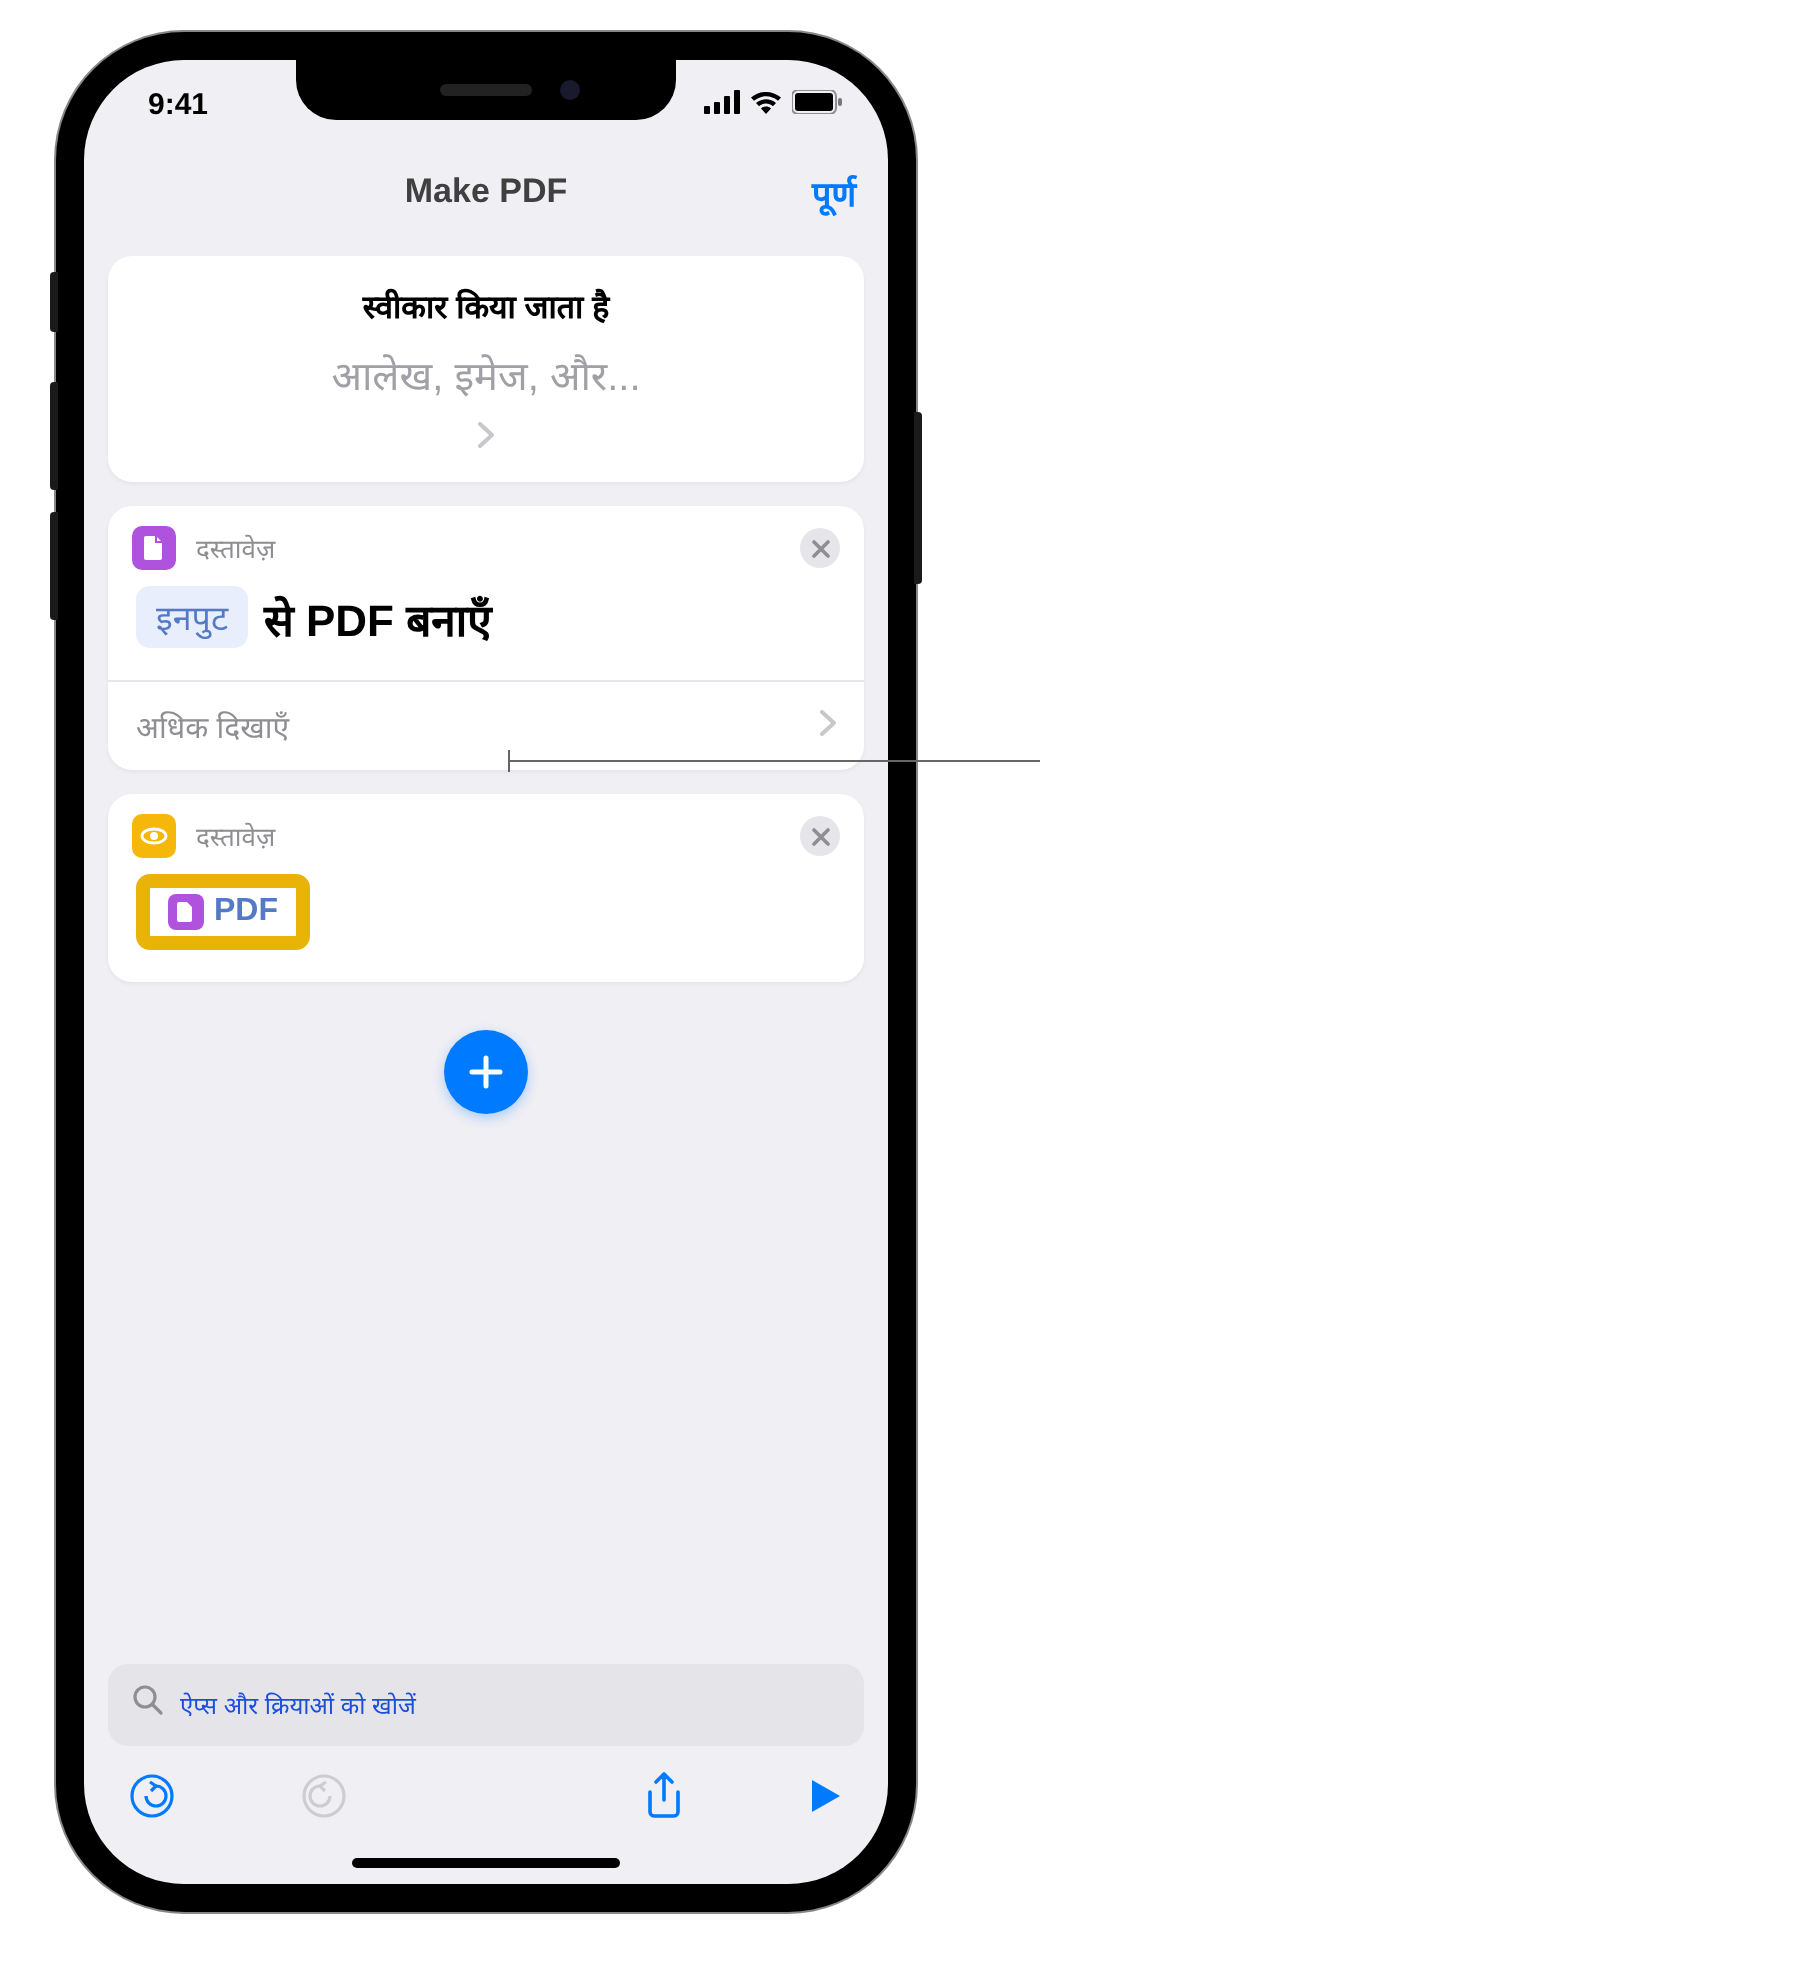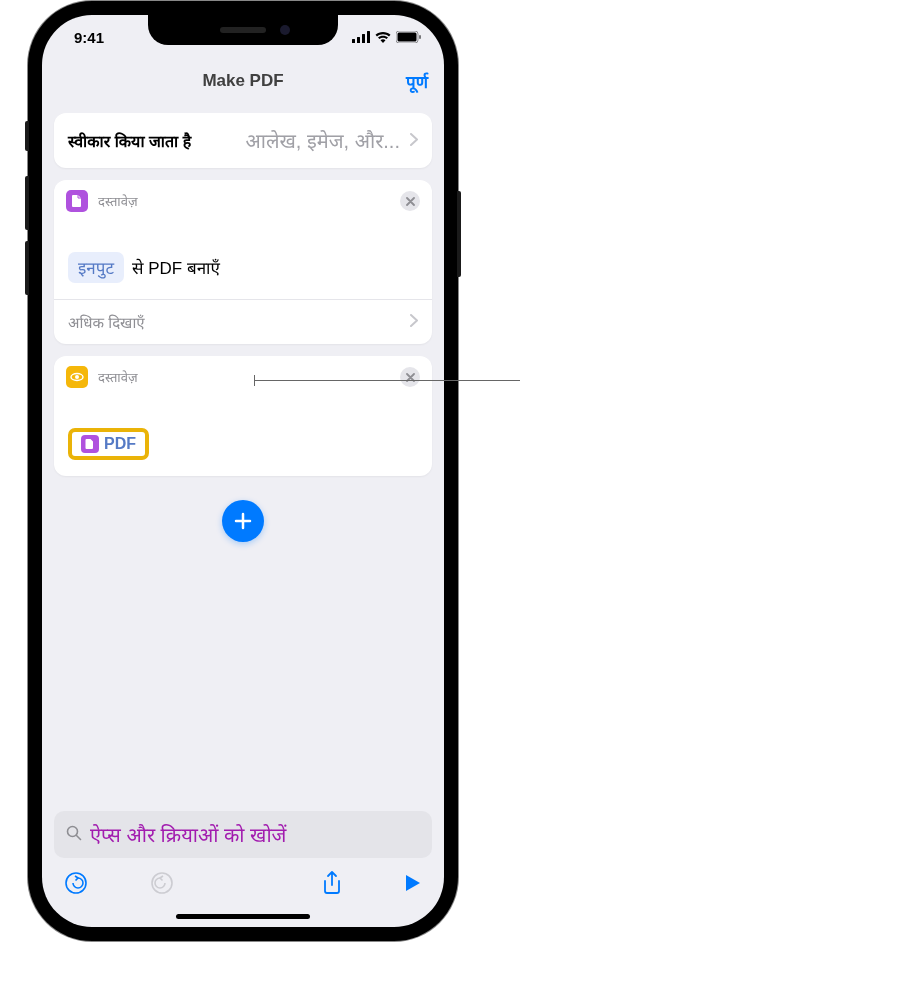--- a/index.html
+++ b/index.html
@@ -6,21 +6,21 @@
   body {
     background: #fff;
     font-family: -apple-system, BlinkMacSystemFont, "Segoe UI", sans-serif;
     width: 904px;
     height: 984px;
     position: relative;
   }
   .phone-frame {
     position: absolute;
     left: 28px;
-    top: 1px;
+    top: 16px;
     width: 430px;
     height: 940px;
     background: #000;
     border-radius: 64px;
     padding: 14px;
     box-shadow: 0 0 0 1px #888;
   }
   .side-button-left {
     position: absolute;
     left: -3px;
@@ -121,20 +121,21 @@
   .card {
     background: #fff;
     border-radius: 12px;
     box-shadow: 0 1px 2px rgba(0,0,0,0.05);
   }
   .accepts-row {
     display: flex;
     align-items: center;
     padding: 14px 14px;
     gap: 10px;
+    flex-direction: column;
   }
   .accepts-label {
     font-size: 16px;
     font-weight: 700;
     color: #000;
     flex: 1;
   }
   .accepts-value {
     font-size: 20px;
     color: #a0a0a6;
@@ -175,33 +176,32 @@
     color: #8e8e93;
     font-size: 12px;
     font-weight: bold;
   }
   .action-body {
     padding: 0 14px 16px 14px;
     display: flex;
     align-items: center;
     gap: 8px;
     flex-wrap: wrap;
-    margin-top: 32px;
   }
   .token {
     background: #e8eefc;
     color: #557ac5;
     padding: 4px 10px;
     border-radius: 7px;
     font-size: 17px;
     font-weight: 500;
   }
   .token-white {
     background: #fff;
-    border: 4px solid #eab308;
+    border: 7px solid #eab308;
     display: inline-flex;
     align-items: flex-start;
     gap: 5px;
     padding: 3px 9px;
     border-radius: 7px;
   }
   .token-white .mini-icon {
     width: 18px;
     height: 18px;
     border-radius: 4px;
@@ -209,22 +209,22 @@
     align-items: center;
     justify-content: center;
   }
   .token-white .mini-icon svg { width: 12px; height: 12px; }
   .token-white span {
     color: #557ac5;
     font-size: 16px;
     font-weight: 600;
   }
   .action-text {
-    font-size: 17px;
-    font-weight: 400;
+    font-size: 22px;
+    font-weight: 700;
     color: #000;
   }
   .show-more {
     border-top: 1px solid #e5e5ea;
     padding: 12px 14px;
     display: flex;
     align-items: center;
     font-size: 15px;
     color: #8e8e93;
   }
@@ -246,22 +246,22 @@
   .search-bar {
     background: #e4e4e9;
     border-radius: 10px;
     padding: 10px 12px;
     display: flex;
     align-items: center;
     gap: 8px;
     margin: 0 12px;
   }
   .search-bar .placeholder {
-    color: #a21caf;
-    font-size: 20px;
+    color: #1d4ed8;
+    font-size: 12px;
   }
   .toolbar {
     height: 50px;
     display: flex;
     align-items: center;
     justify-content: space-between;
     padding: 0 22px;
   }
   .toolbar svg { display: block; }
   .tb-disabled { opacity: 0.35; }

